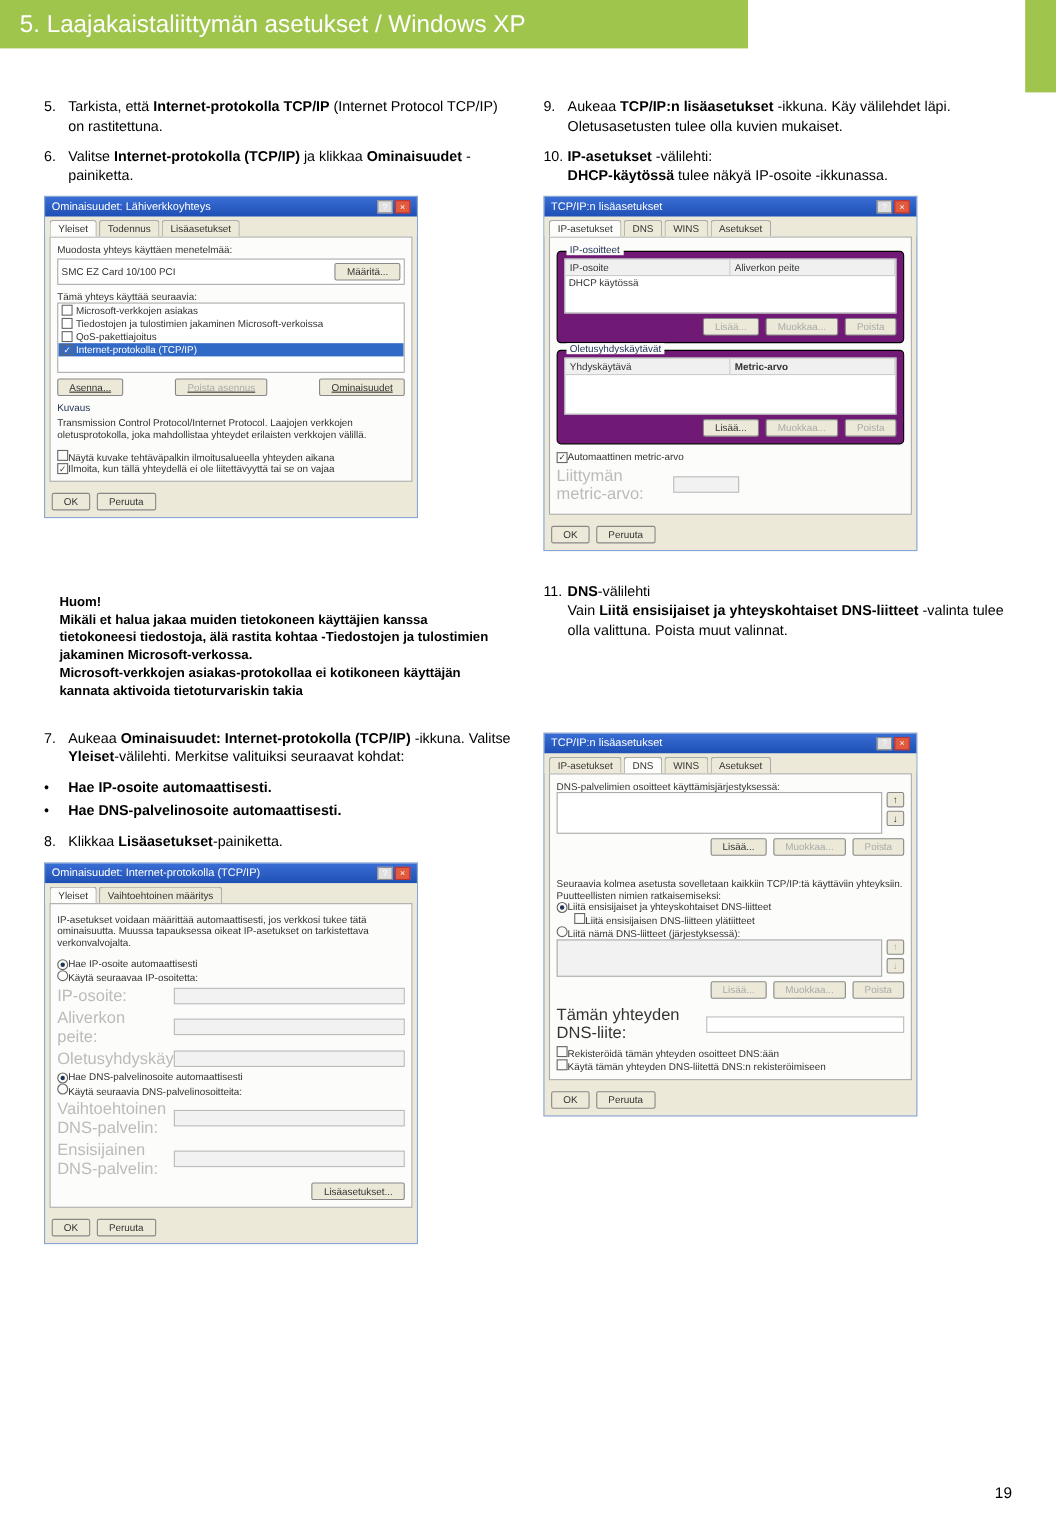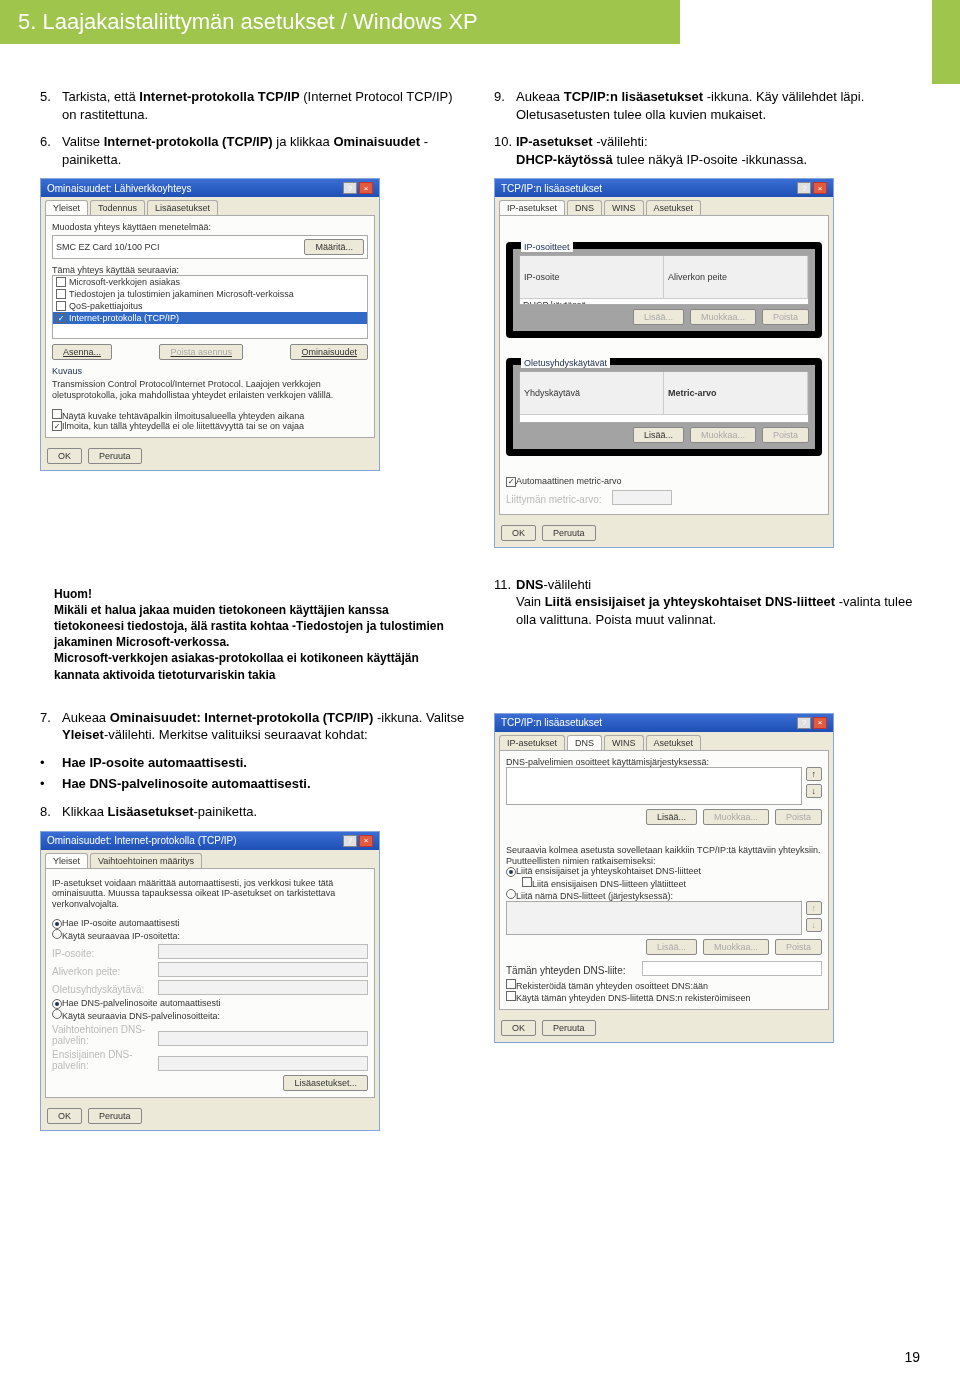--- a/index.html
+++ b/index.html
@@ -93,26 +93,26 @@
     font-size: 9px;
     border-radius: 2px;
   }
   .xp-button.dis { color: #aaa; }
   .xp-footer {
     display: flex;
     gap: 6px;
     padding: 6px;
   }
   .xp-group {
-    border: 7px solid #000000;
+    border: 1px solid #000000;
     border-radius: 4px;
-    margin: 20px 0;
+    margin: 6px 0;
     padding: 6px;
     position: relative;
-    background: #a3a3a3;
+    background: #701a75;
   }
   .xp-group-title {
     position: absolute;
     top: -7px; left: 8px;
     background: #fcfcfa;
     padding: 0 3px;
     color: #235;
     font-size: 9px;
   }
   .xp-list {
@@ -120,42 +120,42 @@
     background: #fff;
     height: 64px;
     overflow: hidden;
     font-size: 9px;
   }
   .xp-list .row { display:flex; align-items:center; padding: 1px 3px; gap:3px; }
   .cb { width:10px; height:10px; border:1px solid #666; flex-shrink:0; display:inline-flex; align-items:center; justify-content:center; font-size:8px; }
   .ra { width:10px; height:10px; border:1px solid #666; border-radius:50%; flex-shrink:0; display:inline-flex; align-items:center; justify-content:center; }
   .ra.on::after { content:""; width:4px; height:4px; background:#235; border-radius:50%; }
   .sel { background:#3169c6; color:#fff; }
-  .fld { display:flex; align-items:flex-end; gap:6px; margin:3px 0; font-size:10px; }
+  .fld { display:flex; align-items:center; gap:6px; margin:3px 0; font-size:15px; }
   .fld label { width:100px; color:#888; }
   .fld .input { flex:1; border:1px solid #bbb; height:15px; background:#fff; }
   .fld.dis label { color:#bbb; }
   .fld.dis .input { background:#f2f2f2; }
   .huom-box {
     padding: 10px 14px;
     font-size: 12px;
     line-height: 1.35;
   }
   .huom-box .t { font-weight: bold; }
   .bullet-item { display:flex; margin-bottom:4px; line-height:1.35; }
   .bullet-item .bul { width:22px; flex-shrink:0; }
   .page-num {
     position: absolute;
     bottom: 12px; right: 40px;
     font-size: 14px;
   }
   .row-btns { display:flex; justify-content:flex-end; gap:6px; margin-top:4px; }
   .row-btns.spread { justify-content:space-between;text-decoration:underline; }
   .list-hdr { display:flex; border-bottom:1px solid #ccc; font-size:9px; background:#f0f0f0; }
-  .list-hdr span { padding:16px 4px; border-right:1px solid #ccc; }
+  .list-hdr span { padding:2px 4px; border-right:1px solid #ccc; }
   .conn-method { display:flex; align-items:center; justify-content:space-between; border:1px solid #aaa; padding:3px; background:#fff; margin:3px 0 6px; }
   .desc-txt { font-size:9px; line-height:1.2; margin-top:3px; color:#333;}
 </style>
 </head>
 <body>
 
 <div class="header-bar">
   <span>5. Laajakaistaliittymän asetukset / Windows XP</span>
 </div>
 <div class="vert-stripe"></div>

